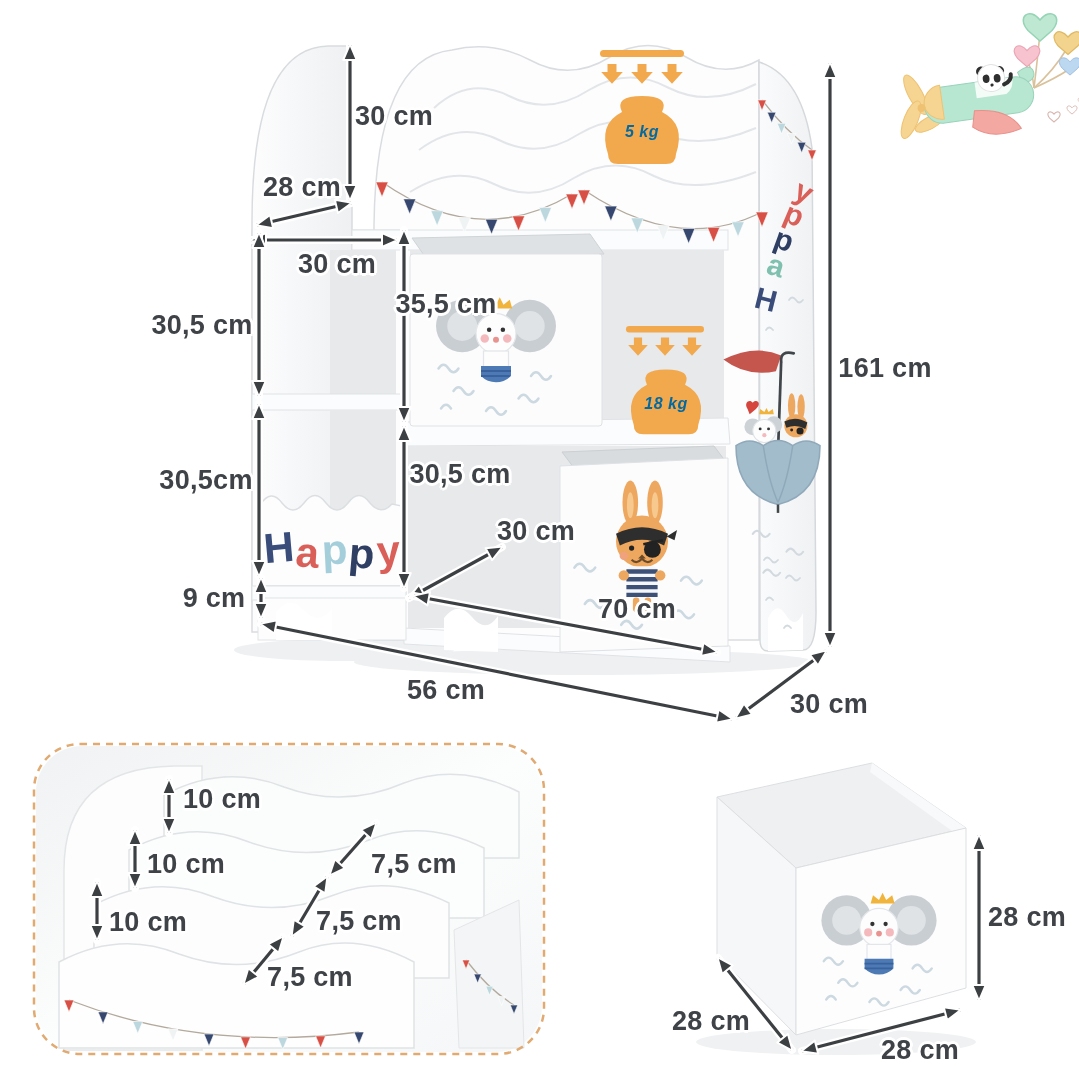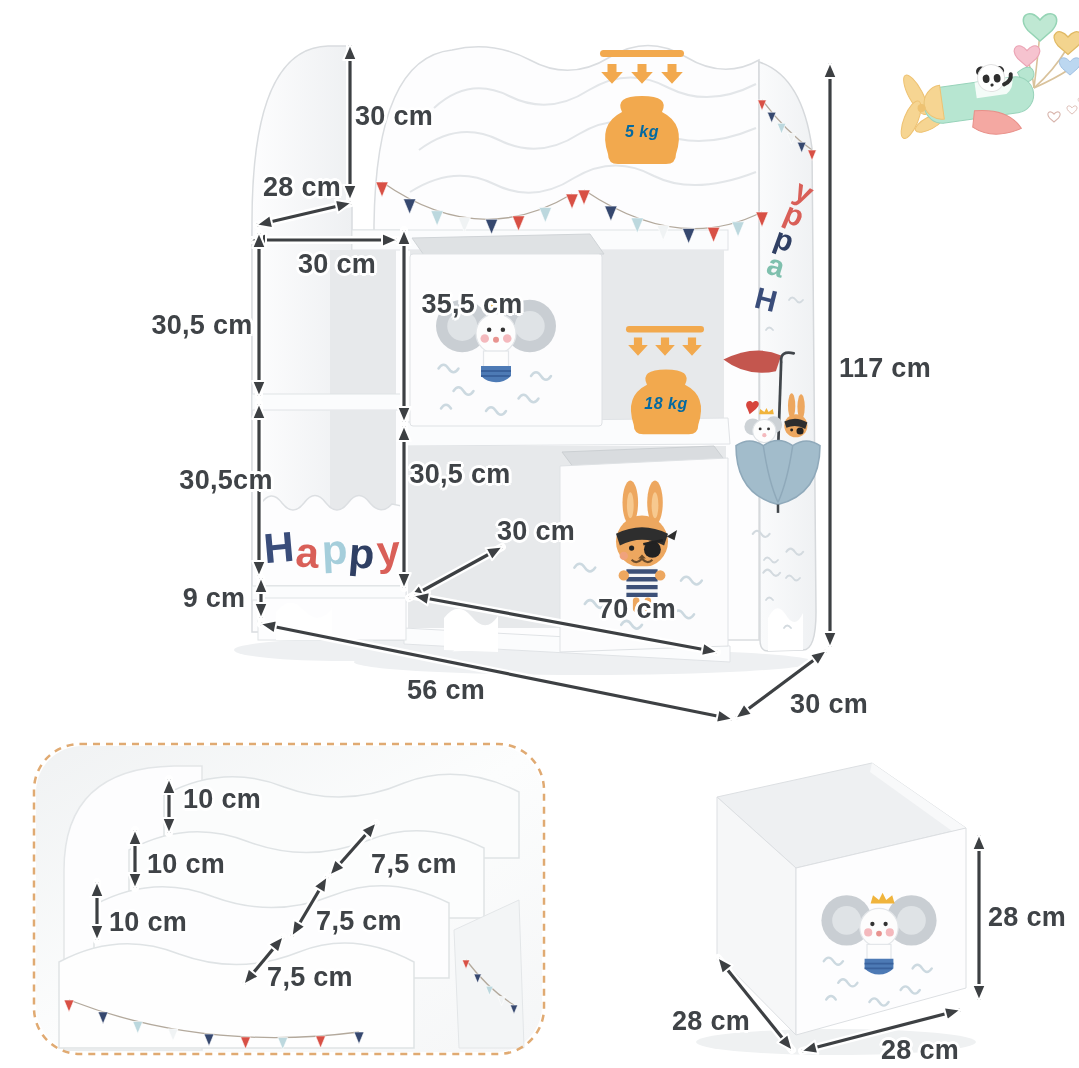--- a/index.html
+++ b/index.html
@@ -460,29 +460,29 @@
           <polygon points="1,0 -15,6.8 -15,-6.8" transform="translate(788,1051) rotate(165.45296073791107)" fill="#3d4043" stroke="#fff" stroke-width="2" stroke-linejoin="round"></polygon>
           <polygon points="1,0 -15,6.8 -15,-6.8" transform="translate(946,1010) rotate(-14.54703926208894)" fill="#3d4043" stroke="#fff" stroke-width="2" stroke-linejoin="round"></polygon>
         </g>
   </g>
 </svg>
 
 <div class="dim" style="left:380px;top:116px">30 cm</div>
 <div class="dim" style="left:288px;top:187px">28 cm</div>
 <div class="dim" style="left:323px;top:264px">30 cm</div>
 <div class="dim" style="left:188px;top:325px">30,5 cm</div>
-<div class="dim" style="left:458px;top:304px">35,5 cm</div>
-<div class="dim" style="left:212px;top:480px">30,5cm</div>
+<div class="dim" style="left:432px;top:304px">35,5 cm</div>
+<div class="dim" style="left:192px;top:480px">30,5cm</div>
 <div class="dim" style="left:446px;top:474px">30,5 cm</div>
 <div class="dim" style="left:200px;top:598px">9 cm</div>
 <div class="dim" style="left:522px;top:531px">30 cm</div>
 <div class="dim" style="left:623px;top:609px">70 cm</div>
 <div class="dim" style="left:432px;top:690px">56 cm</div>
 <div class="dim" style="left:815px;top:704px">30 cm</div>
-<div class="dim" style="left:871px;top:368px">117 cm</div>
+<div class="dim" style="left:871px;top:368px">161 cm</div>
 <div class="dim kg" style="left:628px;top:132px">5 kg</div>
 <div class="dim kg" style="left:652px;top:404px">18 kg</div>
 
 <div class="dim" style="left:208px;top:799px">10 cm</div>
 <div class="dim" style="left:172px;top:864px">10 cm</div>
 <div class="dim" style="left:134px;top:922px">10 cm</div>
 <div class="dim" style="left:400px;top:864px">7,5 cm</div>
 <div class="dim" style="left:345px;top:921px">7,5 cm</div>
 <div class="dim" style="left:296px;top:977px">7,5 cm</div>
 

